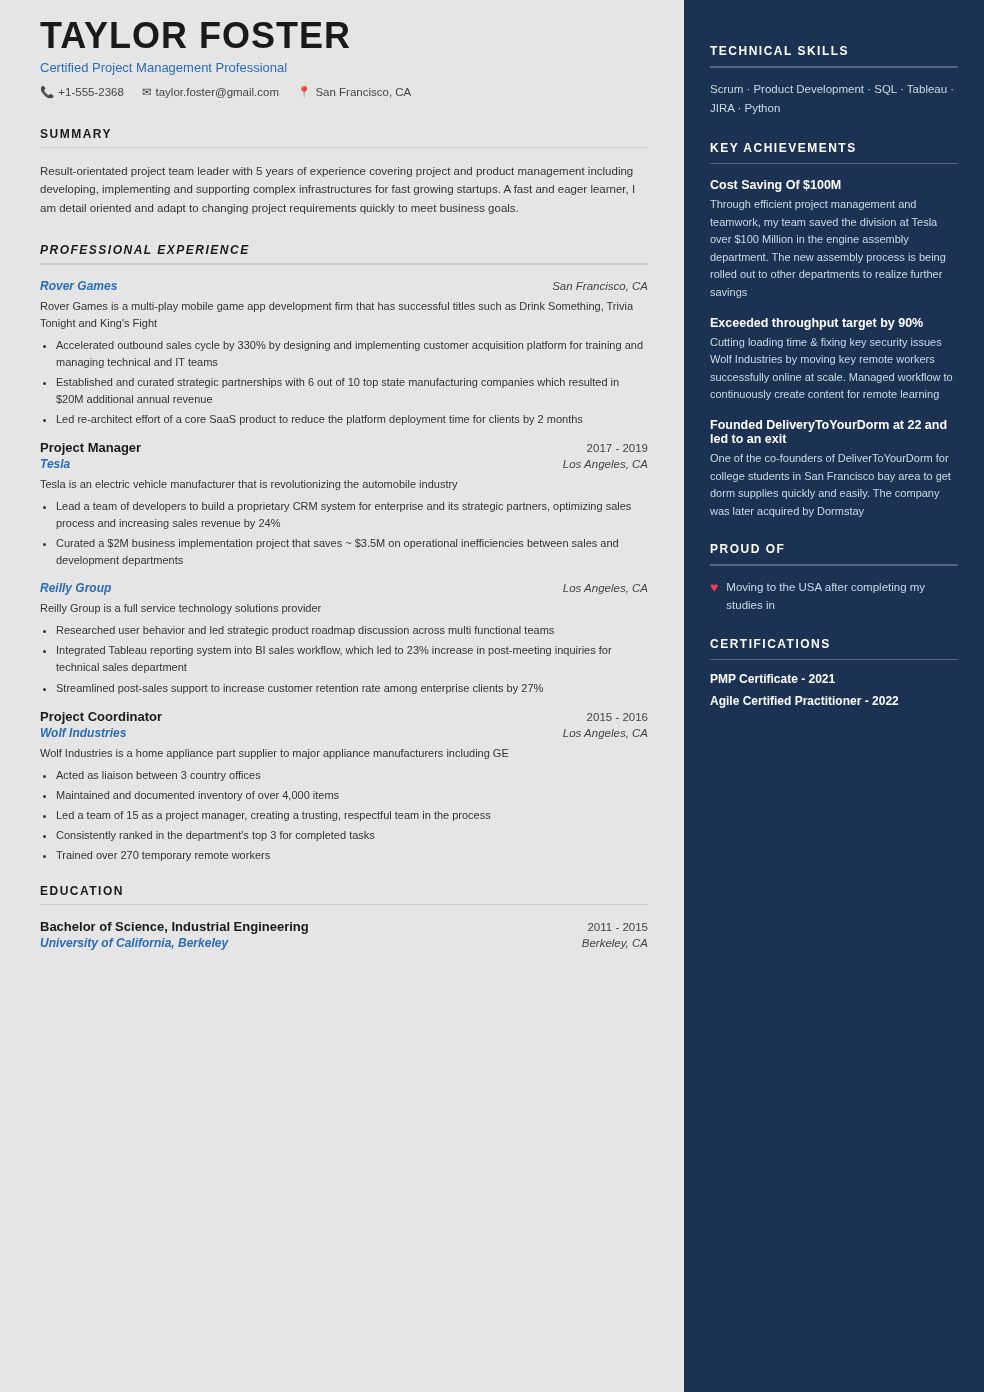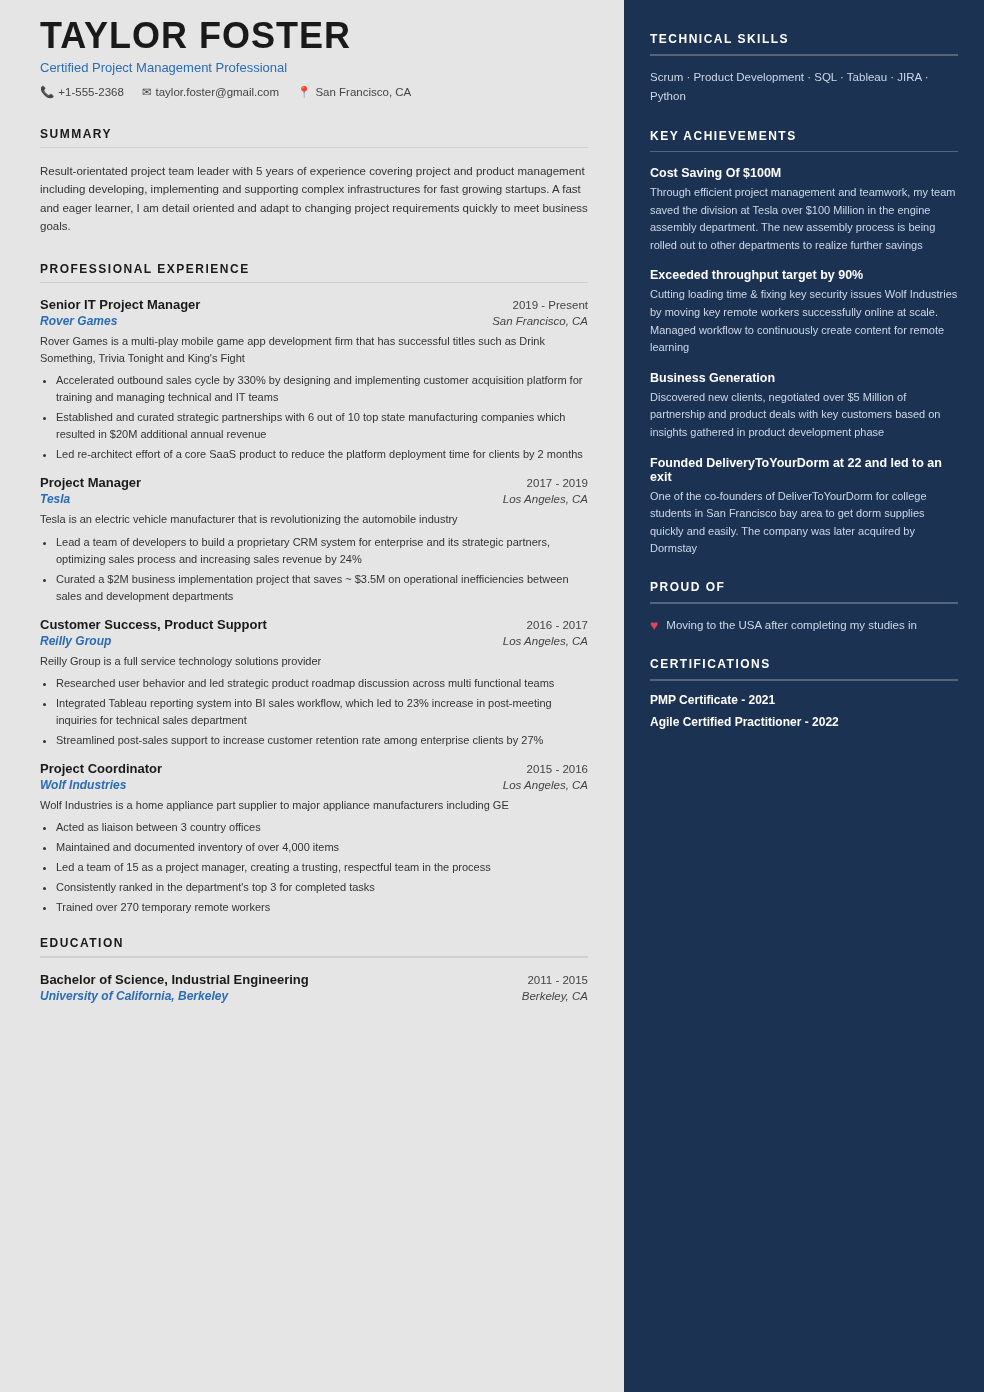--- a/index.html
+++ b/index.html
@@ -117,24 +117,24 @@
       color: #333;
       line-height: 1.55;
       margin-bottom: 3px;
     }
     .edu-section .job-title {
       font-size: 13px;
       font-weight: 700;
     }
     
     .right-col {
-      width: 360px;
+      width: 300px;
       background: #1c3252;
       color: #fff;
-      padding: 32px 26px;
+      padding: 44px 26px;
       flex-shrink: 0;
     }
     .right-section-title {
       font-size: 12px;
       font-weight: 700;
       letter-spacing: 1.5px;
       text-transform: uppercase;
       color: #fff;
       margin-bottom: 8px;
       margin-top: 22px;
@@ -211,28 +211,24 @@
       <div class="contact-item">
         <span>📍</span>
         <span>San Francisco, CA</span>
       </div>
     </div>
 
     <div class="section-title">SUMMARY</div>
     <div class="divider"></div>
     <div class="summary-text">Result-orientated project team leader with 5 years of experience covering project and product management including developing, implementing and supporting complex infrastructures for fast growing startups. A fast and eager learner, I am detail oriented and adapt to changing project requirements quickly to meet business goals.</div>
 
-    <div class="section-title" style="margin-top:26px;">PROFESSIONAL EXPERIENCE</div>
+    <div class="section-title" style="margin-top:26px;font-style:italic;">PROFESSIONAL EXPERIENCE</div>
     <div class="divider"></div>
 
     <div>
-      <div class="job-header">
-        <div class="job-title">Senior IT Project Manager</div>
-        <div class="job-dates">2019 - Present</div>
-      </div>
       <div class="company-row">
         <div class="company-name">Rover Games</div>
         <div class="job-location">San Francisco, CA</div>
       </div>
       <div class="job-desc">Rover Games is a multi-play mobile game app development firm that has successful titles such as Drink Something, Trivia Tonight and King's Fight</div>
       <ul class="bullet-list">
         <li>Accelerated outbound sales cycle by 330% by designing and implementing customer acquisition platform for training and managing technical and IT teams</li>
         <li>Established and curated strategic partnerships with 6 out of 10 top state manufacturing companies which resulted in $20M additional annual revenue</li>
         <li>Led re-architect effort of a core SaaS product to reduce the platform deployment time for clients by 2 months</li>
       </ul>
@@ -248,24 +244,20 @@
         <div class="job-location">Los Angeles, CA</div>
       </div>
       <div class="job-desc">Tesla is an electric vehicle manufacturer that is revolutionizing the automobile industry</div>
       <ul class="bullet-list">
         <li>Lead a team of developers to build a proprietary CRM system for enterprise and its strategic partners, optimizing sales process and increasing sales revenue by 24%</li>
         <li>Curated a $2M business implementation project that saves ~ $3.5M on operational inefficiencies between sales and development departments</li>
       </ul>
     </div>
 
     <div>
-      <div class="job-header">
-        <div class="job-title">Customer Success, Product Support</div>
-        <div class="job-dates">2016 - 2017</div>
-      </div>
       <div class="company-row">
         <div class="company-name">Reilly Group</div>
         <div class="job-location">Los Angeles, CA</div>
       </div>
       <div class="job-desc">Reilly Group is a full service technology solutions provider</div>
       <ul class="bullet-list">
         <li>Researched user behavior and led strategic product roadmap discussion across multi functional teams</li>
         <li>Integrated Tableau reporting system into BI sales workflow, which led to 23% increase in post-meeting inquiries for technical sales department</li>
         <li>Streamlined post-sales support to increase customer retention rate among enterprise clients by 27%</li>
       </ul>
@@ -317,24 +309,20 @@
     <div>
       <div class="achievement-title">Cost Saving Of $100M</div>
       <div class="achievement-text">Through efficient project management and teamwork, my team saved the division at Tesla over $100 Million in the engine assembly department. The new assembly process is being rolled out to other departments to realize further savings</div>
     </div>
 
     <div>
       <div class="achievement-title">Exceeded throughput target by 90%</div>
       <div class="achievement-text">Cutting loading time &amp; fixing key security issues Wolf Industries by moving key remote workers successfully online at scale. Managed workflow to continuously create content for remote learning</div>
     </div>
 
-    <div>
-      <div class="achievement-title">Business Generation</div>
-      <div class="achievement-text">Discovered new clients, negotiated over $5 Million of partnership and product deals with key customers based on insights gathered in product development phase</div>
-    </div>
 
     <div>
       <div class="achievement-title">Founded DeliveryToYourDorm at 22 and led to an exit</div>
       <div class="achievement-text">One of the co-founders of DeliverToYourDorm for college students in San Francisco bay area to get dorm supplies quickly and easily. The company was later acquired by Dormstay</div>
     </div>
 
     <div class="right-section-title">PROUD OF</div>
     <div class="right-divider"></div>
     <div class="proud-item">
       <span class="proud-icon">♥</span>

